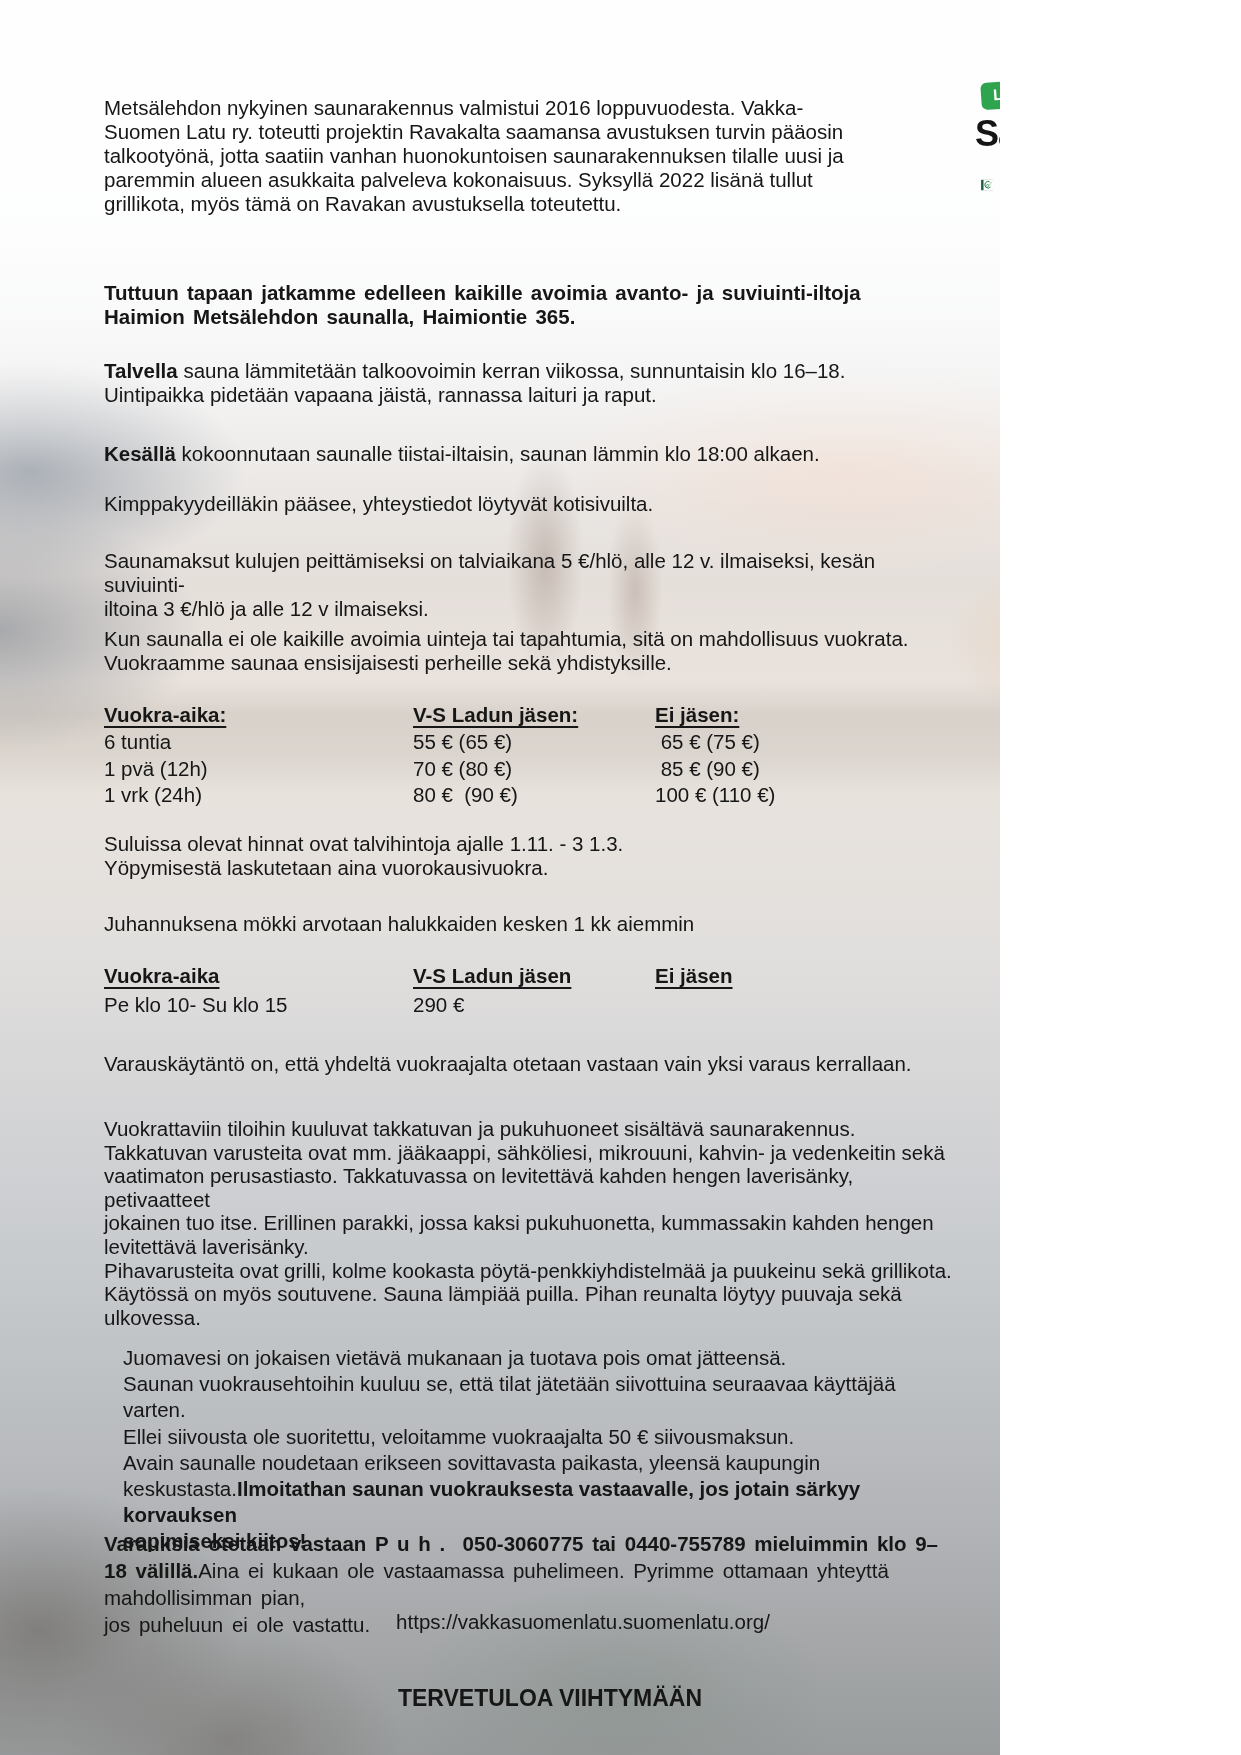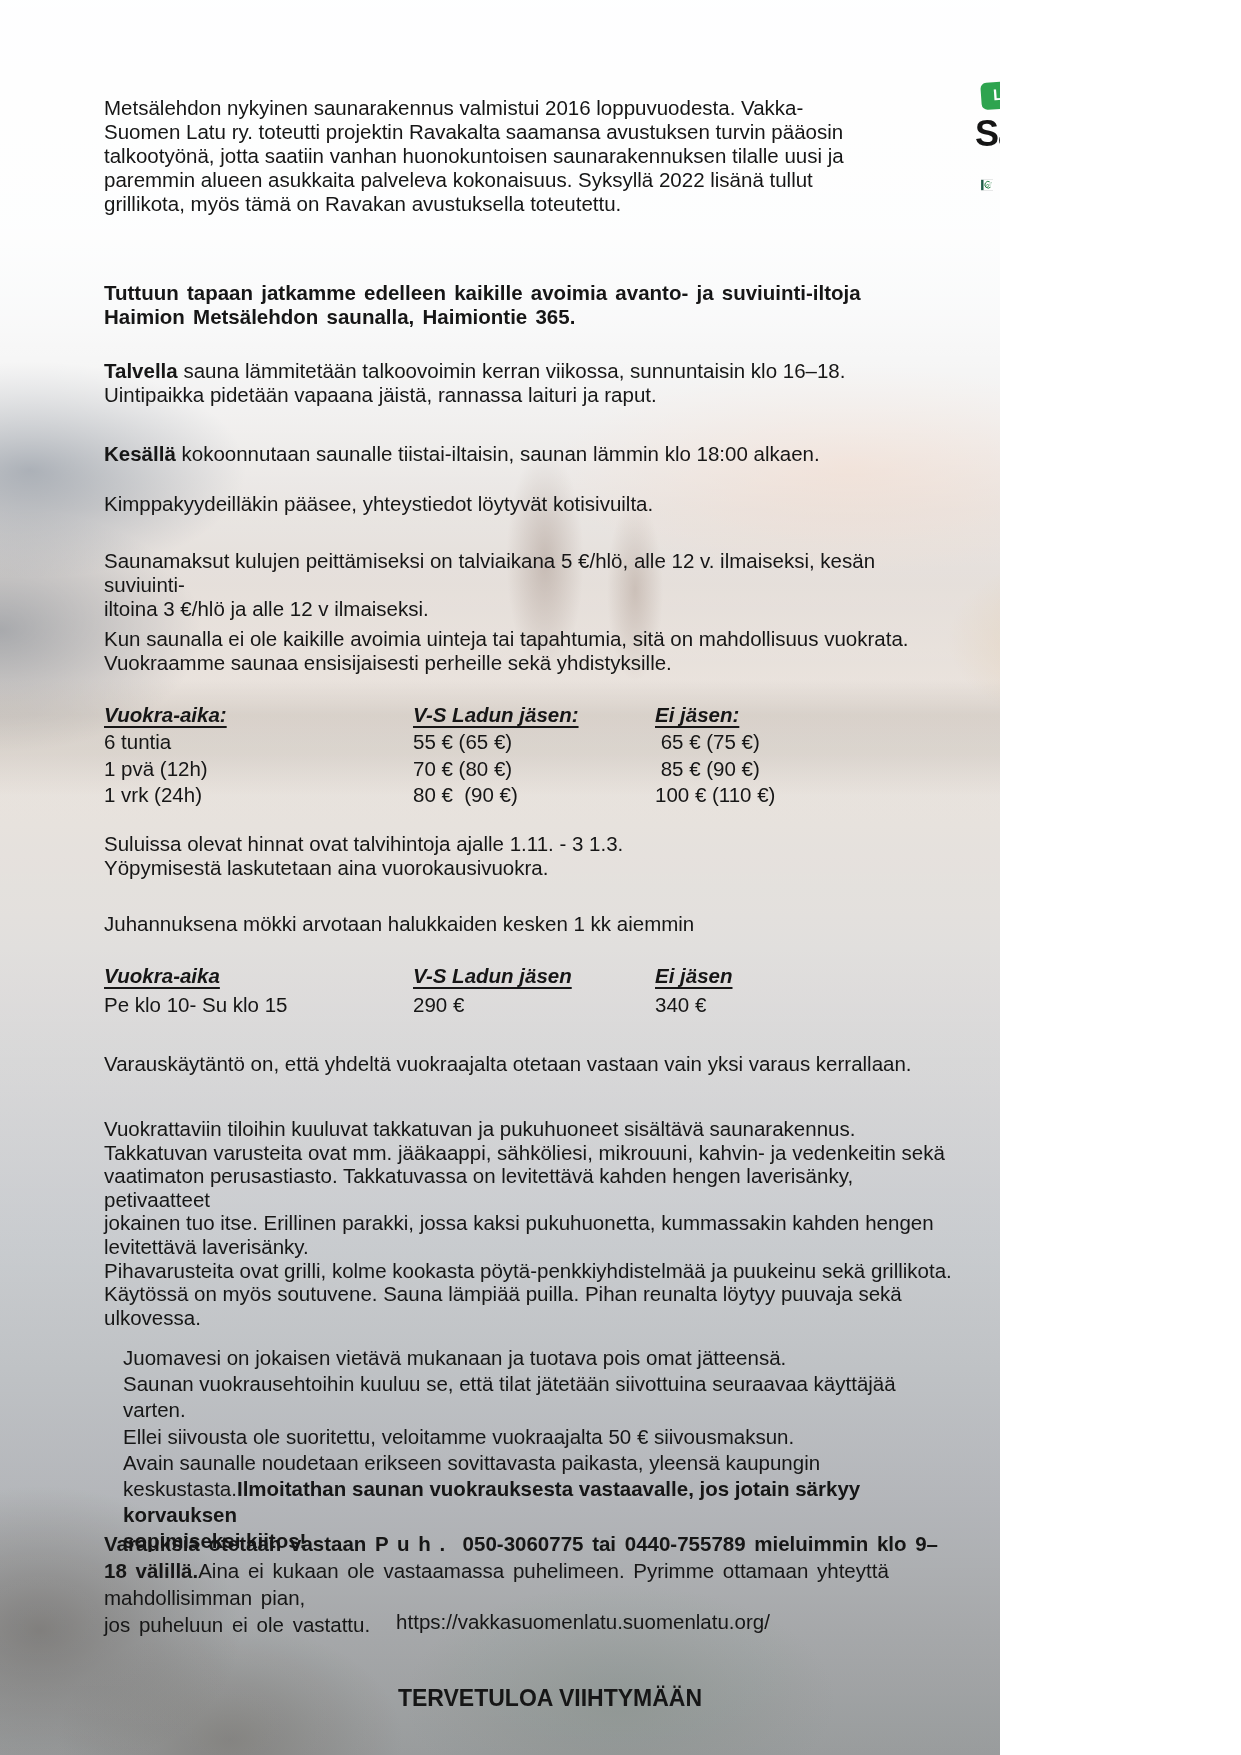--- a/index.html
+++ b/index.html
@@ -69,21 +69,21 @@
   #sec-url{top:1610px;width:958px;right:auto;text-align:center;}
   #sec-footer{top:1686px;width:892px;right:auto;text-align:center;font-weight:bold;font-size:23px;}
 
   .price-table{
     position:absolute;left:104px;display:grid;
     grid-template-columns:309px 242px 380px;
     font-size:20.5px;white-space:pre;
   }
   #table-rental{top:702px;line-height:26.8px;}
   #table-weekend{top:961px;line-height:29px;}
-  .price-table .hd{font-weight:bold;text-decoration:underline;text-decoration-thickness:2px;text-underline-offset:4px;font-style:italic;}
+  .price-table .hd{font-weight:bold;text-decoration:underline;text-decoration-thickness:2px;text-underline-offset:4px;}
 
   
   .logos{position:absolute;left:975px;top:80px;width:170px;}
   .leader-arrow{
     position:relative;display:inline-block;margin-left:6px;
     background:#2ea44f;color:#ffffff;font-weight:bold;font-size:15.5px;
     padding:4px 10px 5px 12px;border-radius:6px;letter-spacing:1px;
     transform:rotate(-4deg);
   }
   .leader-arrow::after{
@@ -181,21 +181,20 @@
 Yöpymisestä laskutetaan aina vuorokausivuokra.</div>
 
   <div class="sec" id="sec-midsummer">Juhannuksena mökki arvotaan halukkaiden kesken 1 kk aiemmin</div>
 
   <div class="price-table" id="table-weekend">
     <div class="hd">Vuokra-aika</div>
     <div class="hd">V-S Ladun jäsen</div>
     <div class="hd">Ei jäsen</div>
     <div>Pe klo 10- Su klo 15</div>
     <div>290 €</div>
-    <div>340 €</div>
   </div>
 
 
   <div class="sec" id="sec-policy">Varauskäytäntö on, että yhdeltä vuokraajalta otetaan vastaan vain yksi varaus kerrallaan.</div>
 
   <div class="sec" id="sec-facilities">Vuokrattaviin tiloihin kuuluvat takkatuvan ja pukuhuoneet sisältävä saunarakennus.
 Takkatuvan varusteita ovat mm. jääkaappi, sähköliesi, mikrouuni, kahvin- ja vedenkeitin sekä
 vaatimaton perusastiasto. Takkatuvassa on levitettävä kahden hengen laverisänky, petivaatteet
 jokainen tuo itse. Erillinen parakki, jossa kaksi pukuhuonetta, kummassakin kahden hengen
 levitettävä laverisänky.

